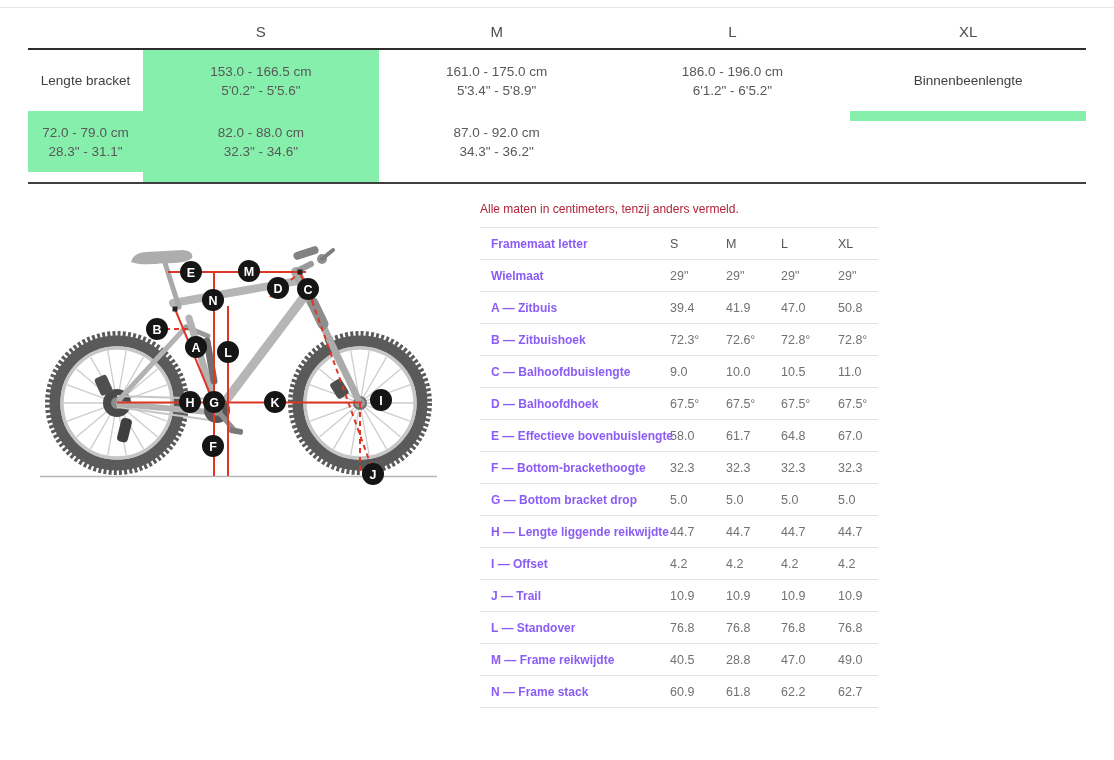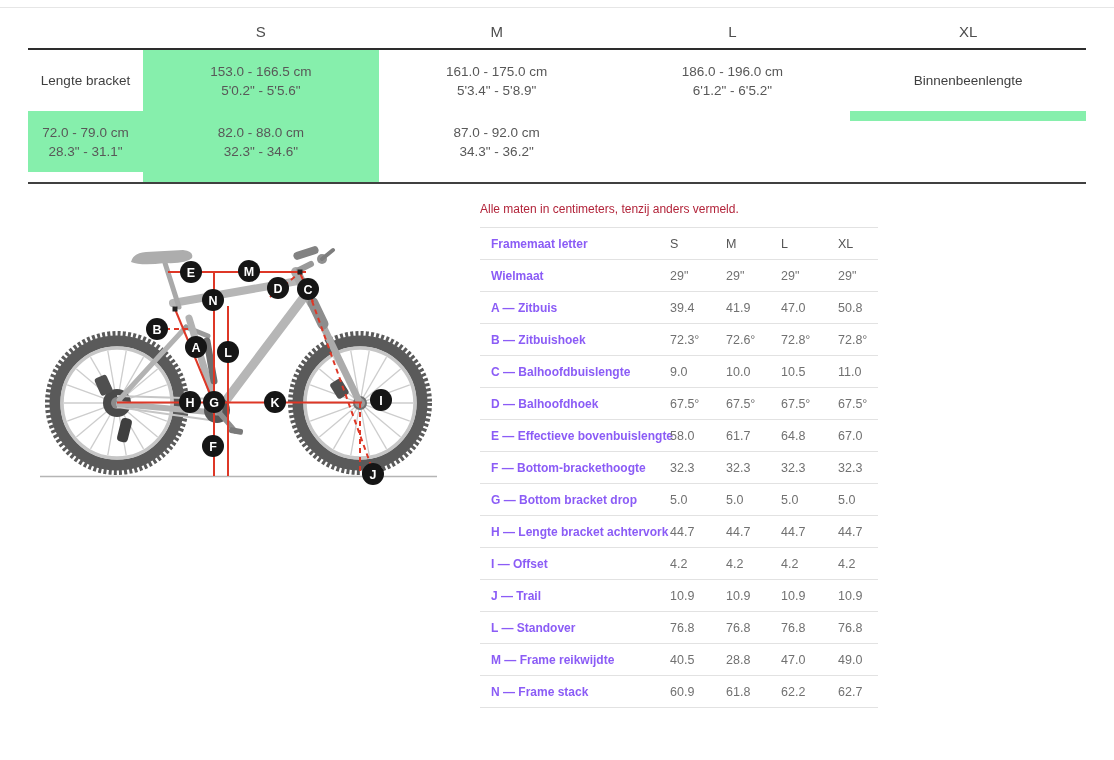--- a/index.html
+++ b/index.html
@@ -312,21 +312,21 @@
           <div class="geo-val">32.3</div>
         </div>
         <div class="geo-row">
           <div class="geo-label">G — Bottom bracket drop</div>
           <div class="geo-val">5.0</div>
           <div class="geo-val">5.0</div>
           <div class="geo-val">5.0</div>
           <div class="geo-val">5.0</div>
         </div>
         <div class="geo-row">
-          <div class="geo-label">H — Lengte bracket achtervork</div>
+          <div class="geo-label">H — Lengte liggende reikwijdte</div>
           <div class="geo-val">44.7</div>
           <div class="geo-val">44.7</div>
           <div class="geo-val">44.7</div>
           <div class="geo-val">44.7</div>
         </div>
         <div class="geo-row">
           <div class="geo-label">I — Offset</div>
           <div class="geo-val">4.2</div>
           <div class="geo-val">4.2</div>
           <div class="geo-val">4.2</div>

